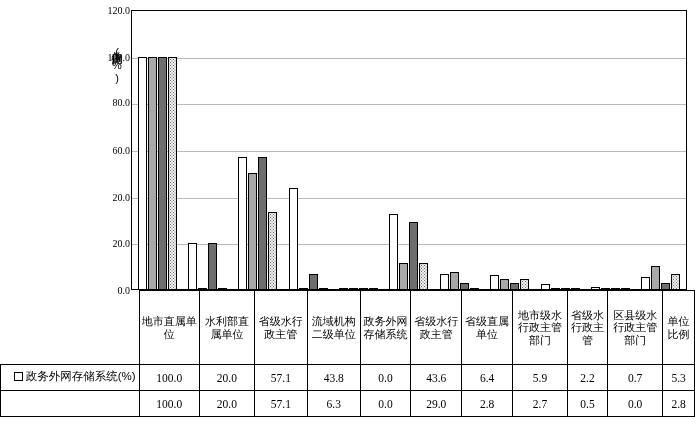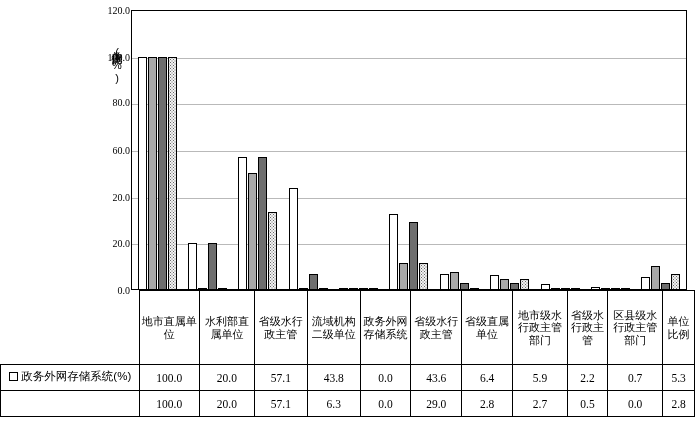--- a/index.html
+++ b/index.html
@@ -99,21 +99,21 @@
     table-layout: fixed;
     width: 695px;
     font-family: "Liberation Serif", serif;
   }
   td, th { border: 1px solid #000; padding: 0; }
 
   .legend-cell {
     width: 131px;
     font-size: 11.5px;
     padding: 0 3px 2px 4px;
-    text-align: center;
+    text-align: right;
     white-space: nowrap;
     font-family: "Liberation Sans", sans-serif;
   }
   .swatch {
     display: inline-block;
     width: 9px; height: 9px;
     border: 1px solid #000;
     margin-right: 3px;
     vertical-align: -1px;
   }

